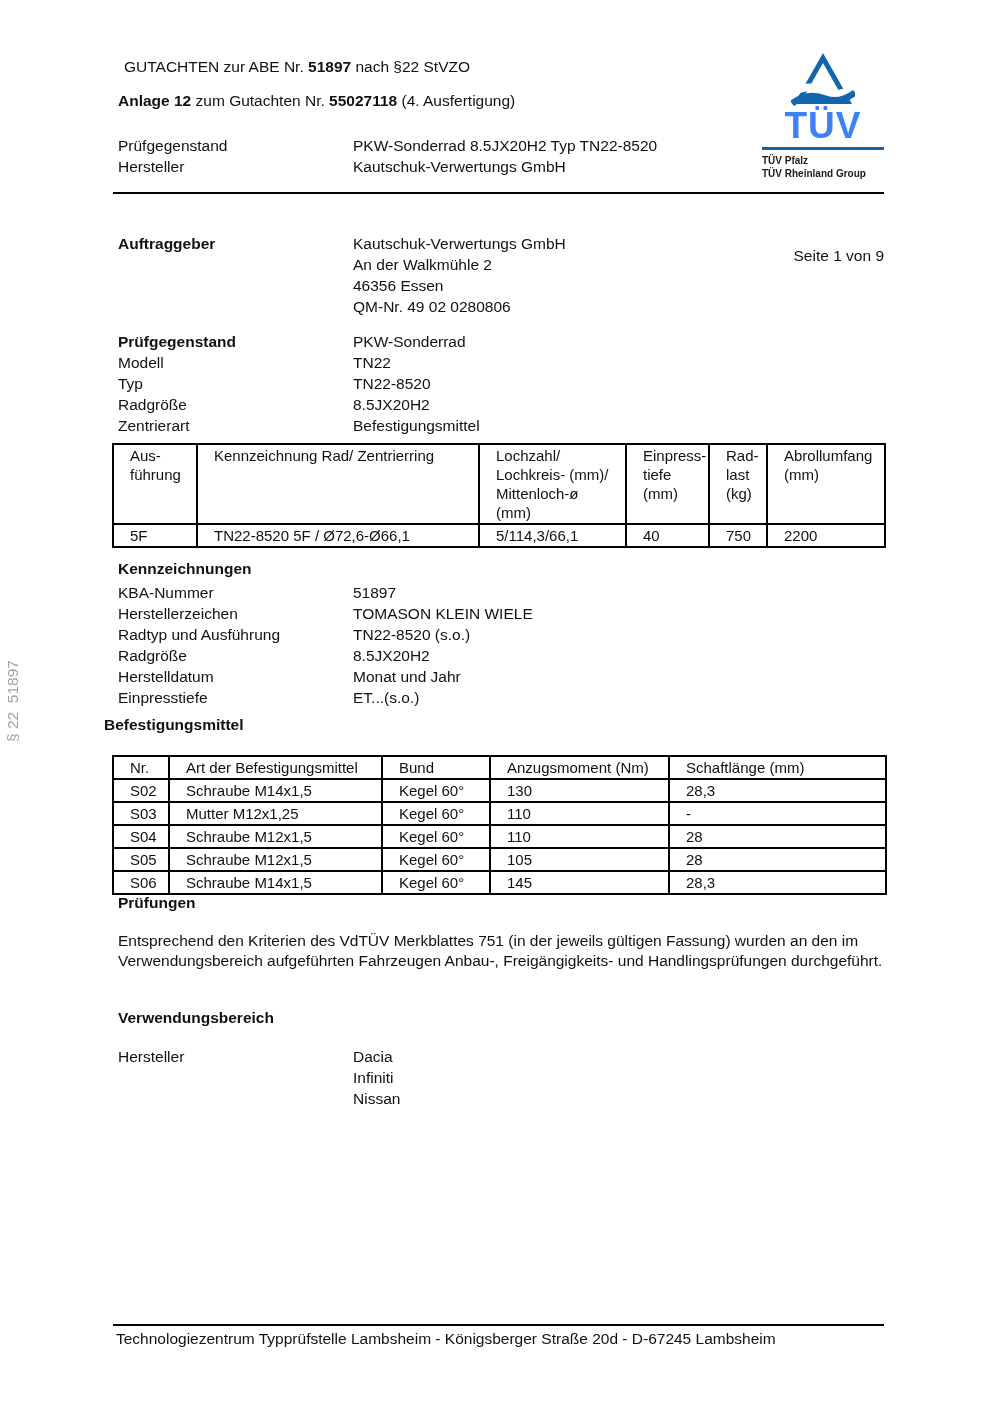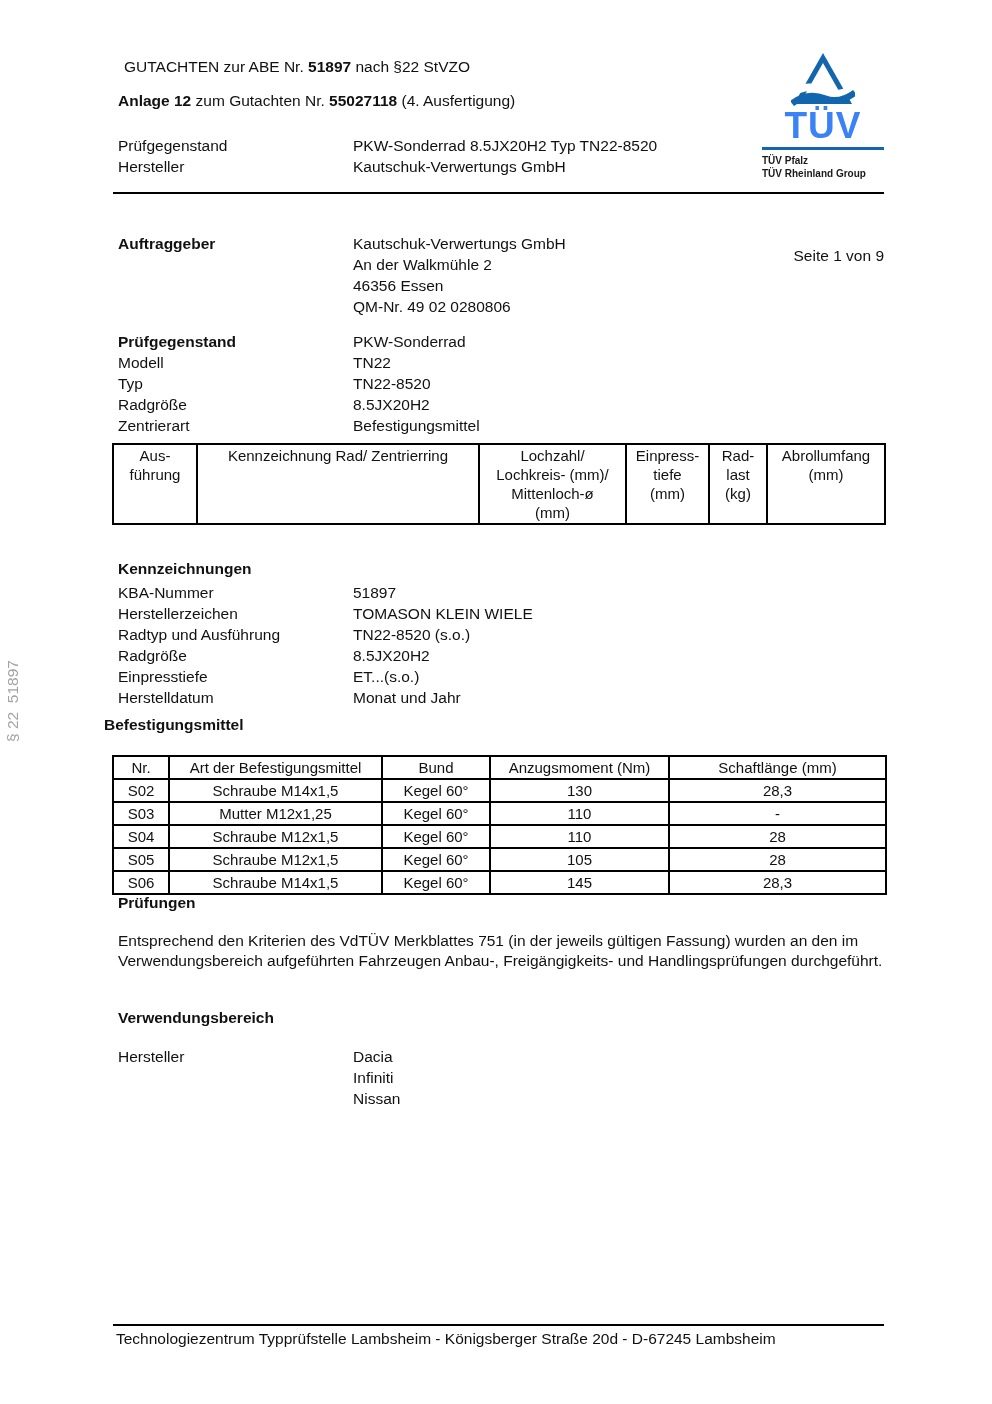--- a/index.html
+++ b/index.html
@@ -17,21 +17,21 @@
   .row{display:grid;grid-template-columns:235px 1fr;line-height:21px;}
   .rows .row{min-height:21px;}
   .sep{position:absolute;height:2px;background:#000;}
   
   .logo{width:122px;text-align:center;}
   .logo-title{font-weight:bold;font-size:37px;letter-spacing:1px;line-height:36px;color:#3b82f6;}
   .logo-rule{height:3px;margin-top:3px;}
   .logo-sub{text-align:left;font-size:10px;font-weight:bold;line-height:12.5px;margin-top:5px;color:#1a1a1a;}
   
   table{border-collapse:collapse;table-layout:fixed;font-size:15px;color:#111;}
-  th,td{border:2px solid #000;padding:1px 6px;text-align:center;vertical-align:top;line-height:19px;overflow:hidden;}
+  th,td{border:2px solid #000;padding:1px 16px;text-align:left;vertical-align:top;line-height:19px;overflow:hidden;}
   th{font-weight:normal;white-space:pre-line;}
   td{white-space:nowrap;}
   .side-text{
     position:absolute;left:4px;top:742px;
     transform:rotate(-90deg);transform-origin:0 0;
     color:#a3a3a3;font-size:15.5px;white-space:pre;
   }
   .pagenum{width:285px;text-align:right;line-height:20px;margin-top:48px;}
   .para{width:772px;line-height:20px;}
   .footer-text{line-height:20px;}
@@ -142,20 +142,28 @@
 (mm)</th>
       <th>Einpress-
 tiefe
 (mm)</th>
       <th>Rad-
 last
 (kg)</th>
       <th>Abrollumfang
 (mm)</th>
     </tr>
+    <tr>
+      <td>5F</td>
+      <td>TN22-8520 5F / Ø72,6-Ø66,1</td>
+      <td>5/114,3/66,1</td>
+      <td>40</td>
+      <td>750</td>
+      <td>2200</td>
+    </tr>
   </tbody>
     </table>
 
   <div class="abs b" style="left:118px;top:560px;">Kennzeichnungen</div>
   <div class="abs rows" style="left:118px;top:582px;width:660px;">
     <div class="row">
         <span>KBA-Nummer</span>
         <span>51897</span>
       </div>
     <div class="row">
@@ -164,26 +172,26 @@
       </div>
     <div class="row">
         <span>Radtyp und Ausführung</span>
         <span>TN22-8520 (s.o.)</span>
       </div>
     <div class="row">
         <span>Radgröße</span>
         <span>8.5JX20H2</span>
       </div>
     <div class="row">
+        <span>Herstelldatum</span>
+        <span>Monat und Jahr</span>
+      </div>
+    <div class="row">
         <span>Einpresstiefe</span>
         <span>ET...(s.o.)</span>
-      </div>
-    <div class="row">
-        <span>Herstelldatum</span>
-        <span>Monat und Jahr</span>
       </div>
   </div>
 
   <div class="abs b" style="left:104px;top:716px;">Befestigungsmittel</div>
 
   <table class="abs" style="left:112px;top:755px;width:773px;">
     <colgroup>
       <col style="width:56px">
         <col style="width:213px">
         <col style="width:108px">

